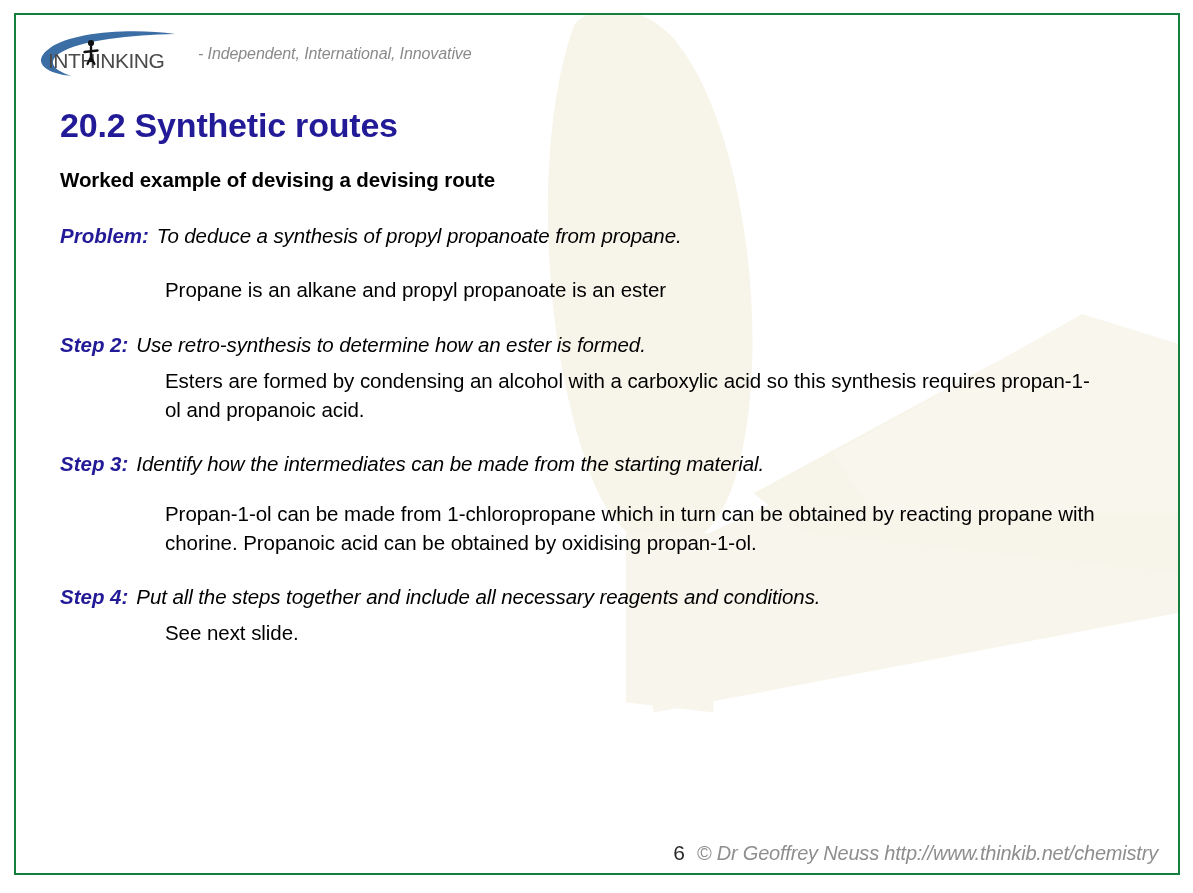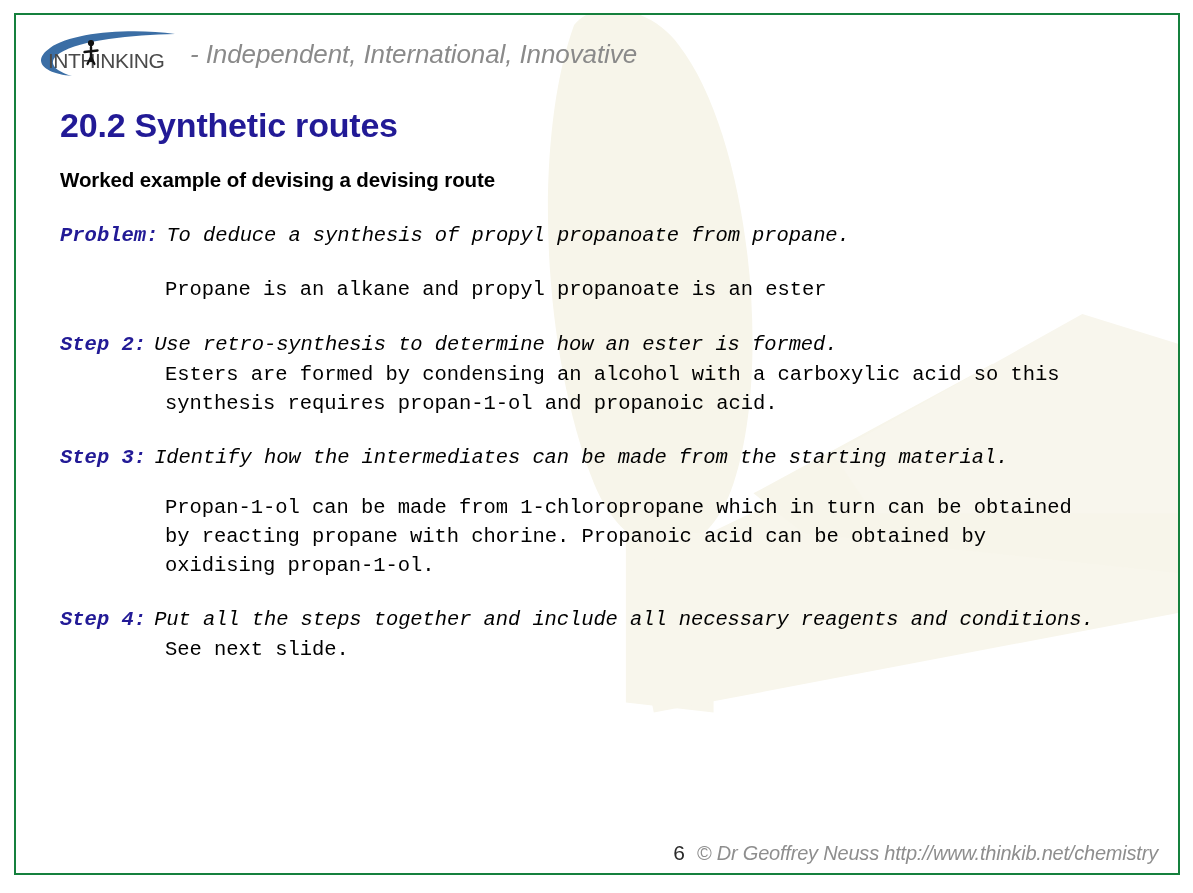--- a/index.html
+++ b/index.html
@@ -48,22 +48,22 @@
     position: relative;
     width: 146px;
     height: 48px;
   }
   .logo-svg {
     position: absolute;
     left: 0;
     top: 0;
   }
   .tagline {
-    margin-left: 12px;
-    font-size: 26px;
+    margin-left: 20px;
+    font-size: 16px;
     font-style: italic;
     color: #8a8a8a;
     white-space: nowrap;
     letter-spacing: -0.1px;
   }
 
   
   .content {
     position: absolute;
     left: 44px;
@@ -84,21 +84,20 @@
   .subtitle {
     font-size: 20.5px;
     font-weight: bold;
     color: #000000;
     margin: 0 0 30px 0;
     letter-spacing: -0.1px;
   }
 
   .block {
     margin-bottom: 26px;
-    font-family: Liberation Mono, monospace;
   }
 
   .lead-line {
     display: flex;
     align-items: baseline;
     font-size: 20.5px;
     line-height: 1.32;
     white-space: nowrap;
   }
   .lead-label {
@@ -110,21 +109,21 @@
   }
   .lead-text {
     color: #000000;
     font-style: italic;
     flex: 0 0 auto;
     letter-spacing: -0.1px;
   }
 
   .detail {
     margin-left: 105px;
-    margin-top: 2px;
+    margin-top: 8px;
     font-size: 20.5px;
     line-height: 1.42;
     color: #000000;
     max-width: 935px;
     letter-spacing: -0.05px;
   }
   .detail.gap {
     margin-top: 22px;
   }
 

